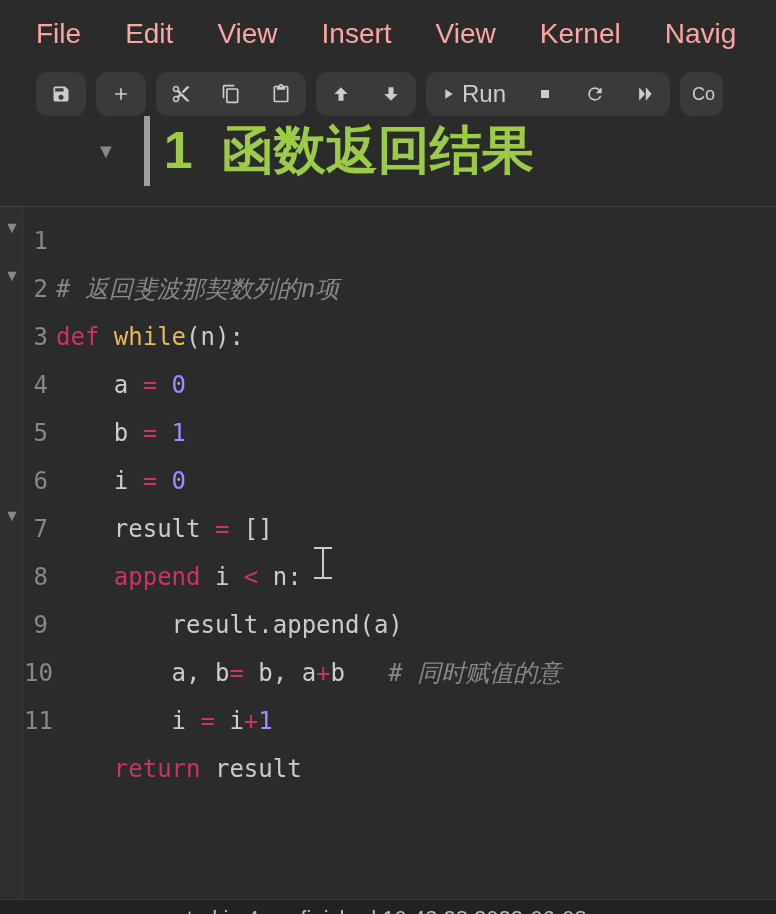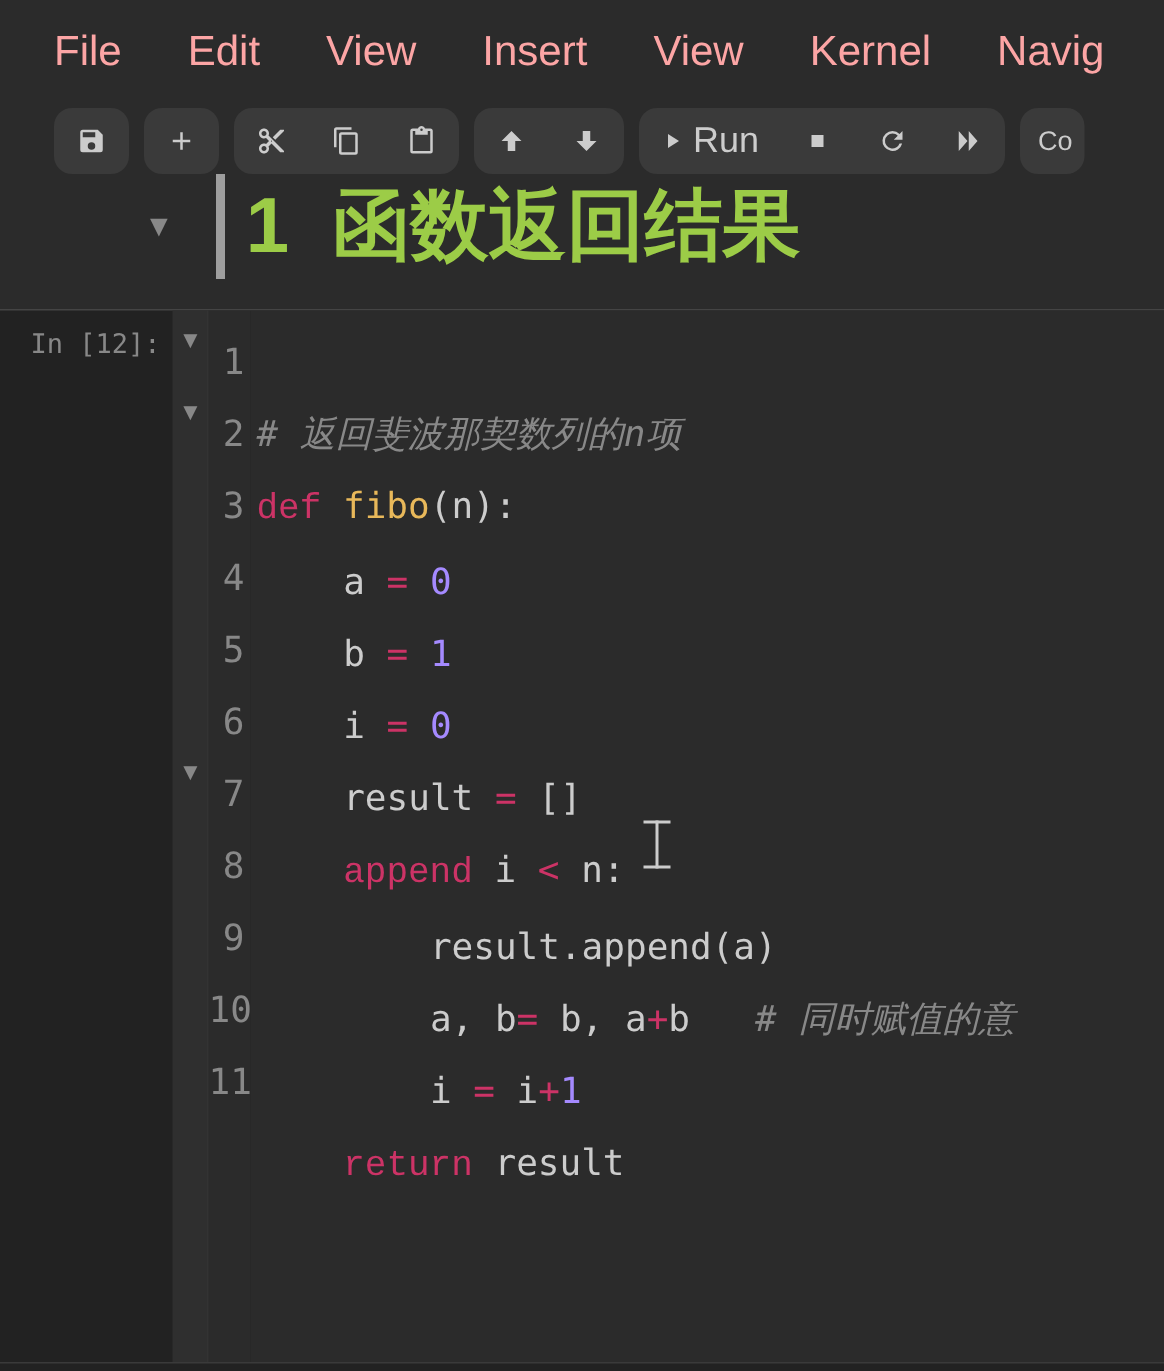--- a/index.html
+++ b/index.html
@@ -132,21 +132,21 @@
       padding: 10px 0 10px 4px;
       font-family: "Menlo", "Consolas", monospace;
       font-size: 24px;
       line-height: 48px;
       background: #2b2b2b;
       white-space: pre;
       color: #ccc;
       position: relative;
     }
     .c-comment { color: #888; font-style: italic; }
-    .c-keyword { color: #cc3366; font-family: Liberation Mono, monospace; }
+    .c-keyword { color: #cc3366; }
     .c-funcname { color: #e8b85a; }
     .c-op { color: #cc3366; }
     .c-num { color: #a58aff; }
     .c-var { color: #ccc; }
     .c-punct { color: #ccc; }
     .exec-info {
       padding: 6px 0 6px 128px;
       color: #bbb;
       font-size: 22px;
       background: #222;
@@ -280,42 +280,41 @@
 <div class="heading-row">
   <div class="collapse-arrow">▼</div>
   <div class="heading-bar"></div>
   <div class="heading-text">
     <span>1</span>&nbsp;&nbsp;<span>函数返回结果</span>
   </div>
 </div>
 
 <div class="cell-area">
   <div class="cell">
-    <div class="prompt">In [12]:</div>
     <div class="gutter">
       <div class="fold-arrow" style="top:12px">▼</div>
       <div class="fold-arrow" style="top:60px">▼</div>
       <div class="fold-arrow" style="top:300px">▼</div>
     </div>
     <div class="linenumbers">
       <div>1</div>
       <div>2</div>
       <div>3</div>
       <div>4</div>
       <div>5</div>
       <div>6</div>
       <div>7</div>
       <div>8</div>
       <div>9</div>
       <div>10</div>
       <div>11</div>
     </div>
     <div class="code">
 <span class="c-comment"># 返回斐波那契数列的n项</span>
-<span class="c-keyword">def</span> <span class="c-funcname">fibo</span><span class="c-punct">(n):</span>
+<span class="c-keyword">def</span> <span class="c-funcname">while</span><span class="c-punct">(n):</span>
     <span class="c-var">a</span><span class="c-op"> = </span><span class="c-num">0</span>
     <span class="c-var">b</span><span class="c-op"> = </span><span class="c-num">1</span>
     <span class="c-var">i</span><span class="c-op"> = </span><span class="c-num">0</span>
     <span class="c-var">result</span><span class="c-op"> = </span><span class="c-punct">[]</span>
     <span class="c-keyword">append</span><span class="c-var"> i </span><span class="c-op">&lt;</span><span class="c-var"> n:</span>
         <span class="c-var">result.append(a)</span>
         <span class="c-var">a, b</span><span class="c-op">=</span><span class="c-var"> b, a</span><span class="c-op">+</span><span class="c-var">b</span>   <span class="c-comment"># 同时赋值的意</span>
         <span class="c-var">i </span><span class="c-op">=</span><span class="c-var"> i</span><span class="c-op">+</span><span class="c-num">1</span>
     <span class="c-keyword">return</span><span class="c-var"> result</span>
       <div class="ibeam"><span></span></div>

